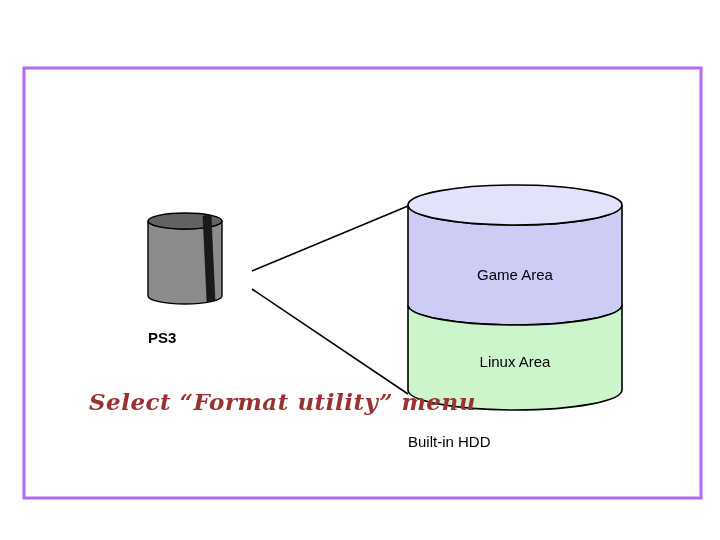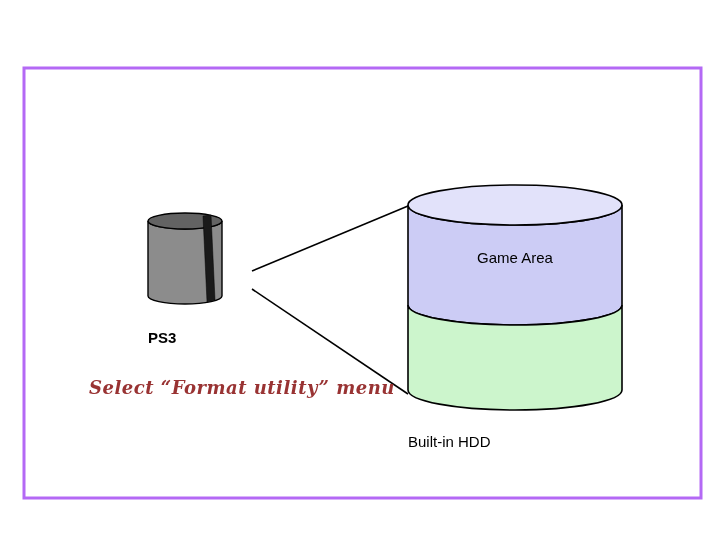--- a/index.html
+++ b/index.html
@@ -23,46 +23,47 @@
   .label {
     position: absolute;
     color: #000000;
     font-size: 15px;
     line-height: 1.1;
   }
   .cyl-label {
     left: 408px;
     width: 214px;
     text-align: center;
+    margin-top: 17px;
   }
   .game-area-label { top: 250px; }
   .linux-area-label { top: 337px; }
   .hdd-label {
     left: 408px;
     width: 214px;
     top: 434px;
     font-size: 15px;
   }
   .ps3-label {
     left: 148px;
     width: 76px;
     top: 330px;
     text-align: left;
     font-weight: bold;
     font-size: 15px;
   }
   .caption {
     position: absolute;
     left: 89px;
-    top: 377px;
+    top: 388px;
     color: #993333;
     font-family: "DejaVu Serif", "Liberation Serif", serif;
     font-style: italic;
     font-weight: bold;
-    font-size: 18px;
+    font-size: 23px;
     letter-spacing: 0.5px;
     text-align: center;
   }
 </style>
 </head>
 <body>
 
 <div class="stage">
 
   <svg width="720" height="540" viewBox="0 0 720 540" aria-hidden="true">
@@ -78,20 +79,21 @@
 
     <ellipse cx="515" cy="205" rx="107" ry="20" stroke="#000000" stroke-width="1.6" fill="#e2e2fa"></ellipse>
 
     <path d="M148,221 L148,296 A37,8 0 0 0 222,296 L222,221 A37,8 0 0 1 148,221 Z" stroke="#000000" stroke-width="1.4" fill="#8c8c8c"></path>
     <ellipse cx="185" cy="221" rx="37" ry="8" stroke="#000000" stroke-width="1.4" fill="#636363"></ellipse>
     <path d="M203,216 L211,215 L215,300 L207,302 Z" stroke="#000000" stroke-width="0.5" fill="#1a1a1a"></path>
   </svg>
 
   <div class="label cyl-label game-area-label">Game Area</div>
 
+  <div class="label cyl-label linux-area-label">Linux Area</div>
 
   <div class="label ps3-label">PS3</div>
 
   <div class="caption">Select “Format utility” menu</div>
 
   <div class="label hdd-label">Built-in HDD</div>
 
 </div>
 
 </body></html>

